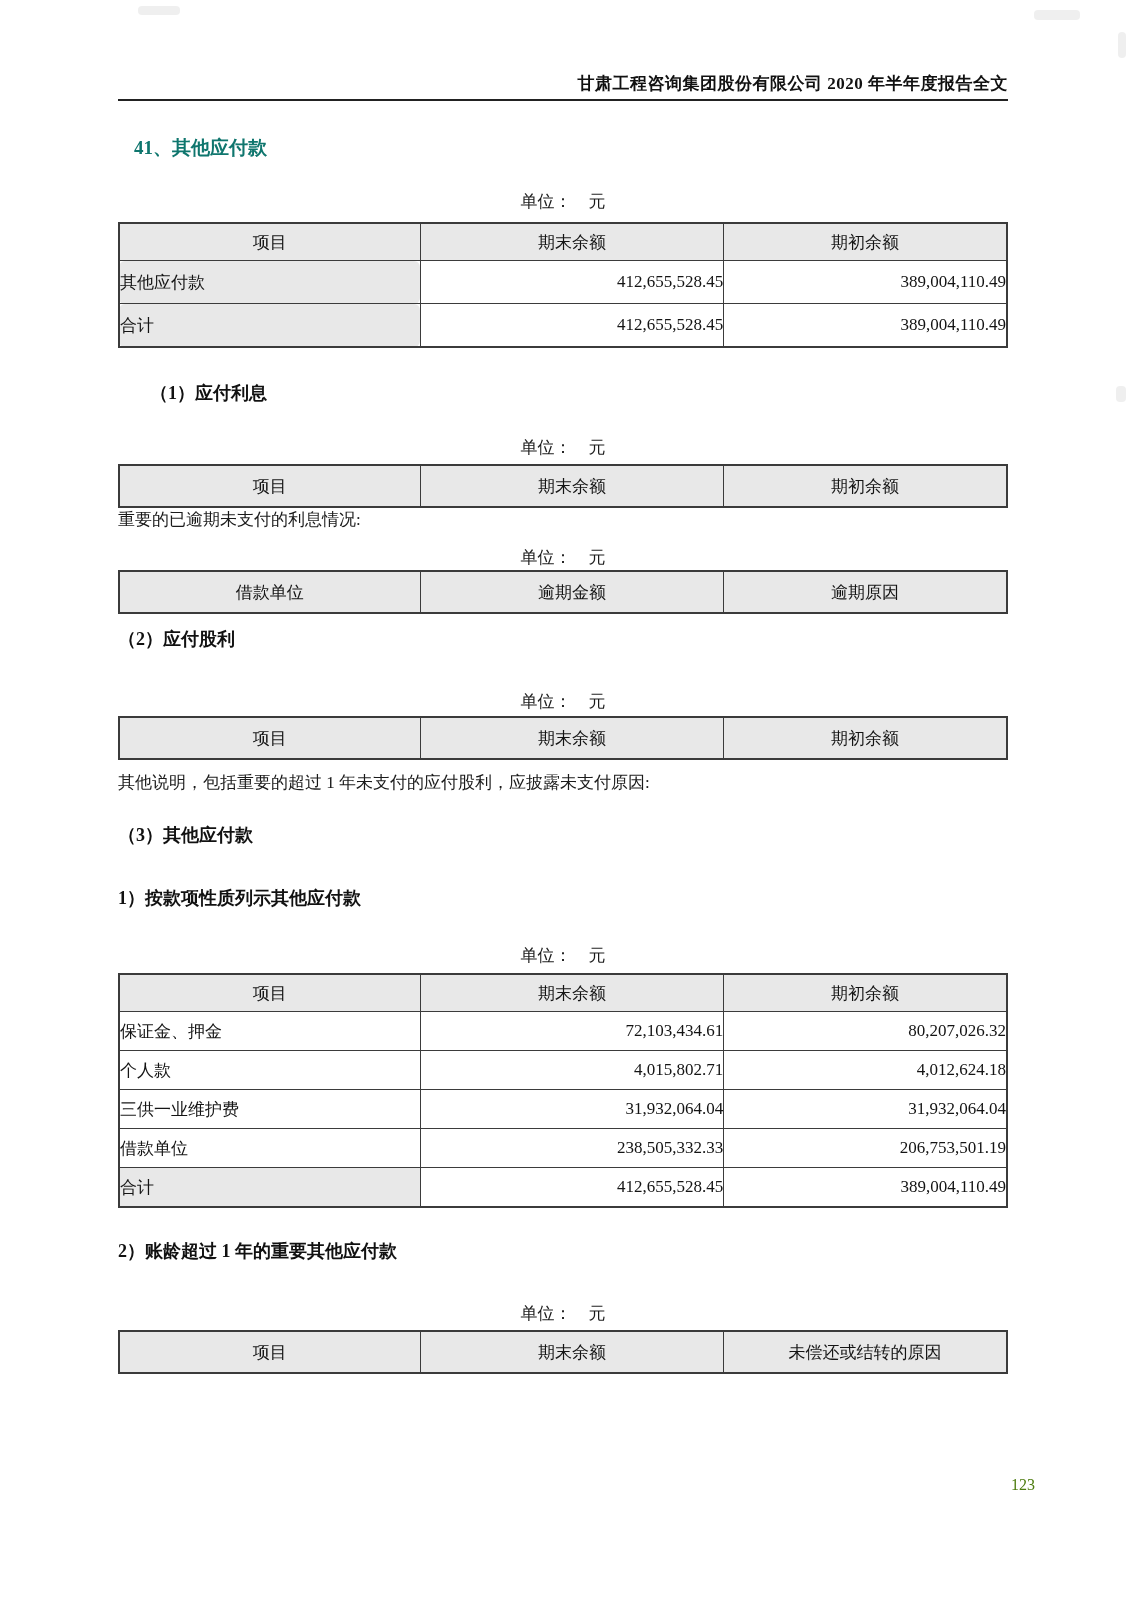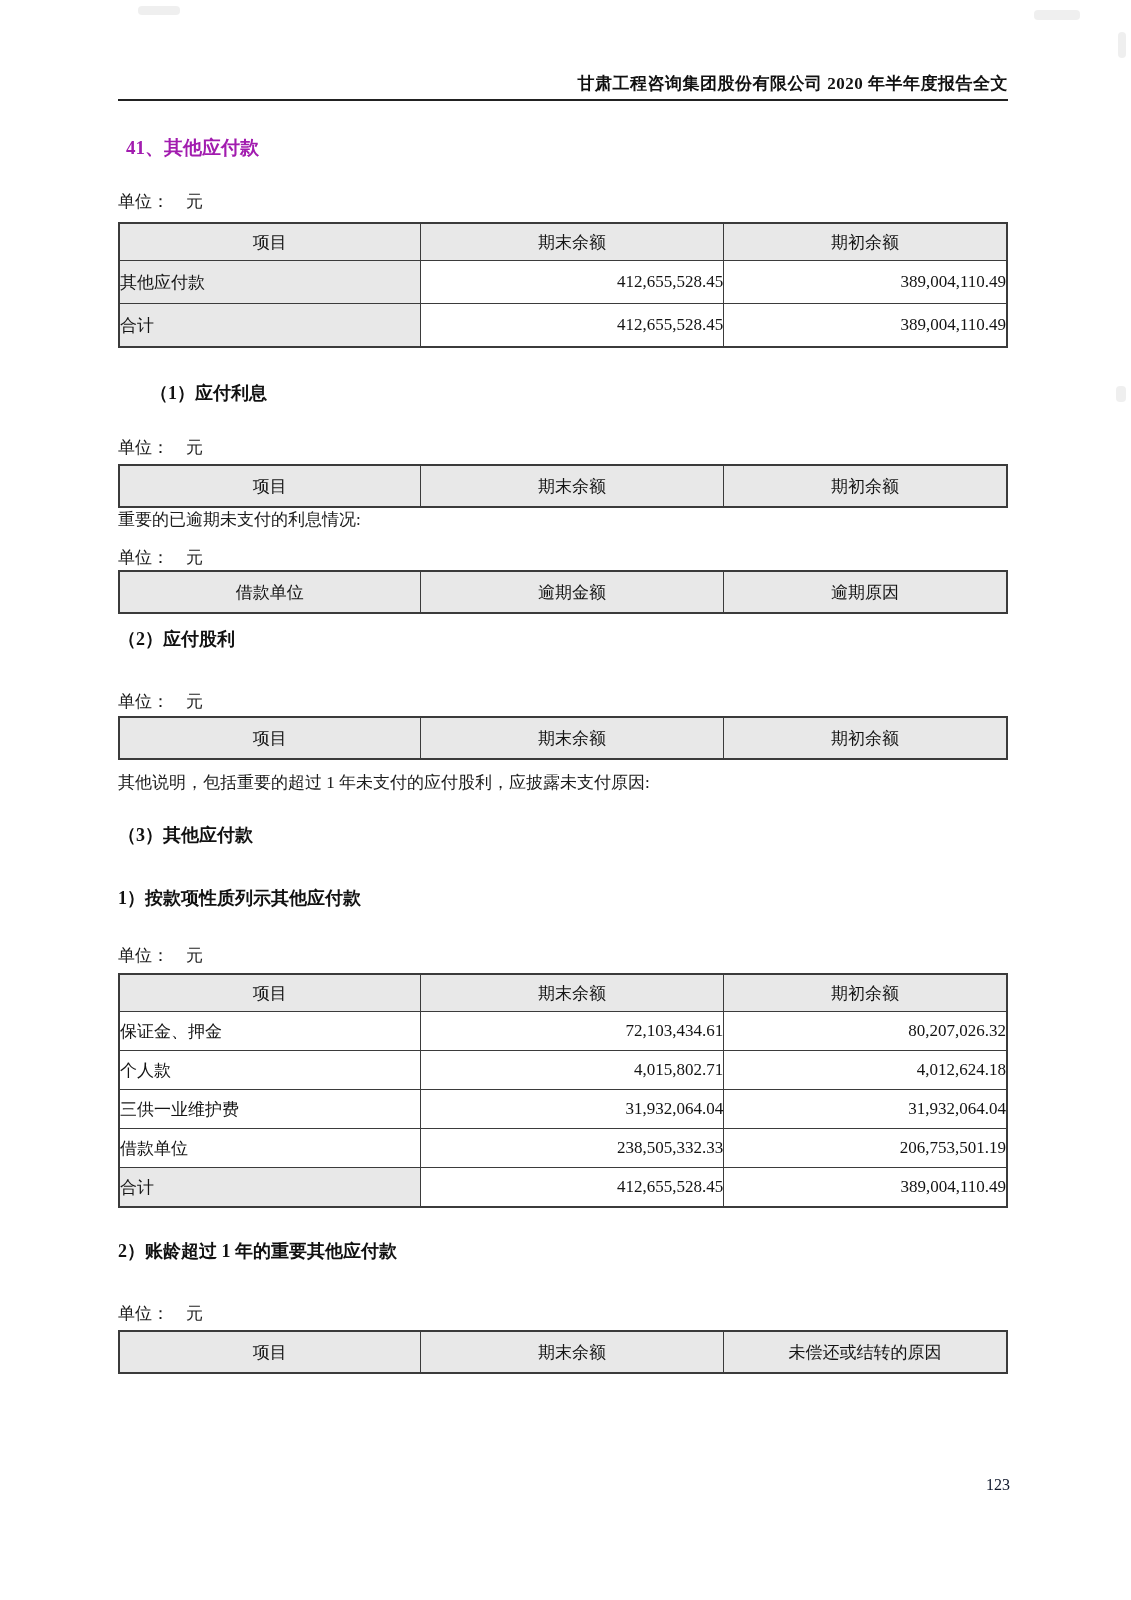--- a/index.html
+++ b/index.html
@@ -24,40 +24,40 @@
     line-height:22px;
     letter-spacing:0.5px;
     color:#111;
   }
   .header-rule{
     margin-top:4px;
     height:2px;
     background:#222;
   }
   .h-main{
-    margin:34px 0 0 8px;
+    margin:34px 0 0 16px;
     font-size:19px;
     font-weight:bold;
     line-height:25px;
-    color:#a21caf;
+    color:#0f766e;
   }
   .h-sub{
     margin:0;
     font-size:18px;
     font-weight:bold;
     line-height:25px;
     color:#111;
   }
   .mt-s1{margin-top:33px;margin-left:32px;}
   .mt-s2{margin-top:13px;}
   .mt-s3{margin-top:29px;}
   .mt-s31{margin-top:38px;}
   .mt-s32{margin-top:31px;}
   .unit-label{
-    text-align:left;
+    text-align:center;
     font-size:17px;
     line-height:20px;
     color:#1a1a1a;
   }
   .u1{margin-top:32px;}
   .u2{margin-top:32px;}
   .u3{margin-top:17px;}
   .u4{margin-top:40px;}
   .u5{margin-top:35px;}
   .u6{margin-top:40px;}
@@ -90,30 +90,30 @@
     white-space:nowrap;
   }
   table.tbl th{
     background:var(--shaded,#e8e8e8);
     font-weight:normal;
     text-align:center;
     height:36px;
   }
   table.tbl.headonly th{height:40px;}
   table.tbl td{height:38px;}
-  table.tbl.tall td{height:42px;}
+  table.tbl.tall td{height:42px;border-radius:6px;}
   td.label-cell{text-align:left;padding-left:7px;}
   td.label-cell.shaded{background:var(--shaded,#e8e8e8);}
   td.num-cell{text-align:right;padding-right:9px;}
   .page-number{
     position:absolute;
     top:1476px;
-    right:121px;
+    right:96px;
     font-size:16px;
-    color:#0f172a;
+    color:#4d7c0f;
   }
   .artifact{
     position:absolute;
     background:rgba(120,120,120,0.12);
     border-radius:4px;
   }
   .a1{left:138px;top:6px;width:42px;height:9px;}
   .a2{left:1034px;top:10px;width:46px;height:10px;}
   .a3{left:1118px;top:32px;width:8px;height:26px;}
   .a4{left:1116px;top:386px;width:10px;height:16px;}

